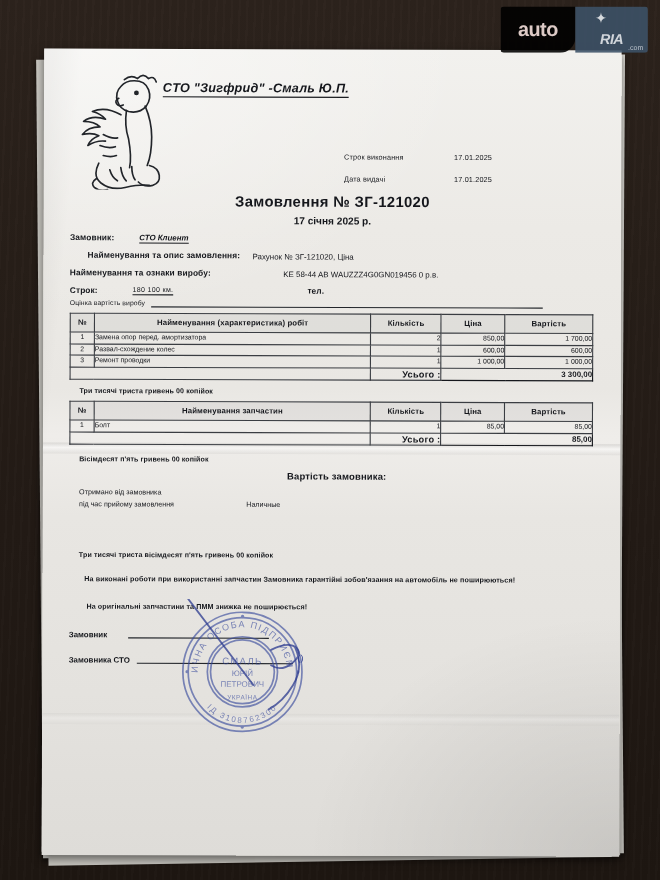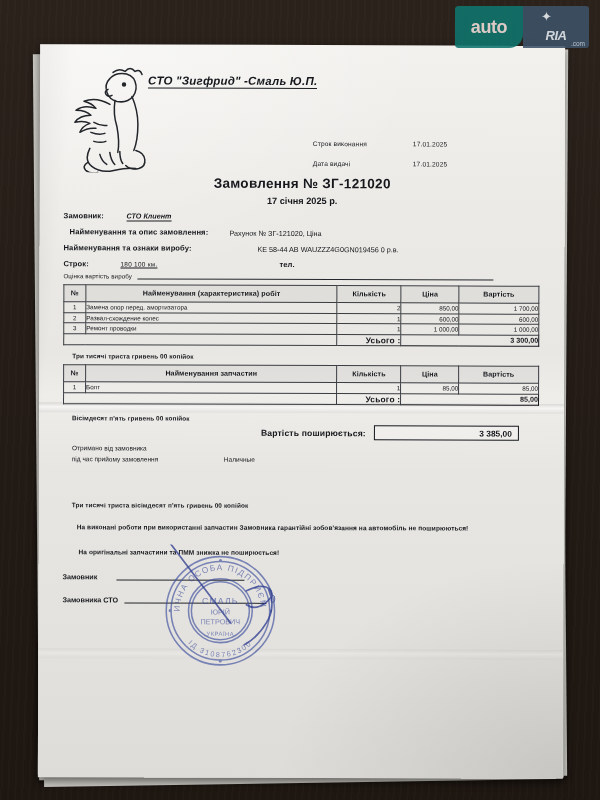--- a/index.html
+++ b/index.html
@@ -84,21 +84,21 @@
     position:absolute; left:0; right:0; top:151px; text-align:center;
     font-size:9.2px; font-weight:bold;
   }
 
   
   .frow{ position:absolute; font-size:7.6px; font-weight:bold; letter-spacing:.1px; white-space:nowrap; }
   .fval{ position:absolute; font-size:7.2px; font-weight:normal; white-space:nowrap;text-align:right; }
   .underline-val{ font-weight:bold; font-style:italic; border-bottom:1px solid #1a1c20; padding-bottom:0px; }
 
   #f1l{ left:24px; top:167px; }   #f1v{ left:87px; top:167px; }
-  #f2l{ left:30px; top:183px; }   #f2v{ left:190px; top:184px; }
+  #f2l{ left:40px; top:183px; }   #f2v{ left:190px; top:184px; }
   #f3l{ left:24px; top:199px; }   #f3v{ left:190px; top:200px;margin-left:28px; }
   #f4l{ left:24px; top:215px; }
   #f4v{ left:81px; top:216px; font-size:6.4px; border-bottom:.9px solid #1a1c20; letter-spacing:.3px; }
   #f4tel{ left:240px; top:215px; font-size:7.6px; font-weight:bold; }
   #f5l{ left:24px; top:228px; font-size:6.2px; font-weight:normal; }
   #f5line{ position:absolute; left:98px; top:234px; width:356px; border-bottom:1px solid #23262b; }
 
   
   table.doc{
     position:absolute; border-collapse:collapse; font-size:6.3px;
@@ -164,21 +164,21 @@
     pointer-events:none; opacity:.75;
   }
 
   
   #watermark{
     position:absolute; left:455px; top:6px; width:134px; height:42px;
     display:flex; align-items:stretch; opacity:.88;
     border-radius:3px; overflow:hidden;
   }
   #wm-auto{
-    flex:0 0 68px; background:#0f766e;
+    flex:0 0 68px; background:#000000;
     border-radius:3px 0 14px 3px;
     display:flex; align-items:center; justify-content:center;
     color:#f6e2de; font-size:18px; font-weight:bold; letter-spacing:-.4px;
   }
   #wm-ria{
     flex:1; background:#3d5268; position:relative;
     display:flex; align-items:center; justify-content:center;
   }
   #wm-ria-text{
     color:#e8eef5; font-size:13px; font-weight:bold; font-style:italic;
@@ -322,24 +322,21 @@
         <tr class="tot-row">
           <td colspan="2"></td>
           <td class="tot-label">Усього :</td>
           <td class="tot-box" colspan="2">85,00</td>
         </tr>
       </tbody>
     </table>
 
     <div class="words" id="words2">Вісімдесят п'ять гривень 00 копійок</div>
 
-    <div id="ord-label">Вартість поширюється:</div>
-    <div id="ord-box">
-      <span id="ord-val">3 385,00</span>
-    </div>
+    <div id="ord-label">Вартість замовника:</div>
 
     <div id="rec1">Отримано від замовника</div>
     <div id="rec2">під час прийому замовлення</div>
     <div id="rec-type">Наличные</div>
 
     <div class="words" id="words3">Три тисячі триста вісімдесят п'ять гривень 00 копійок</div>
 
     <div class="note" id="note1">На виконані роботи при використанні запчастин Замовника гарантійні зобов'язання на автомобіль не поширюються!</div>
     <div class="note" id="note2">На оригінальні запчастини та ПММ знижка не поширюється!</div>
 

